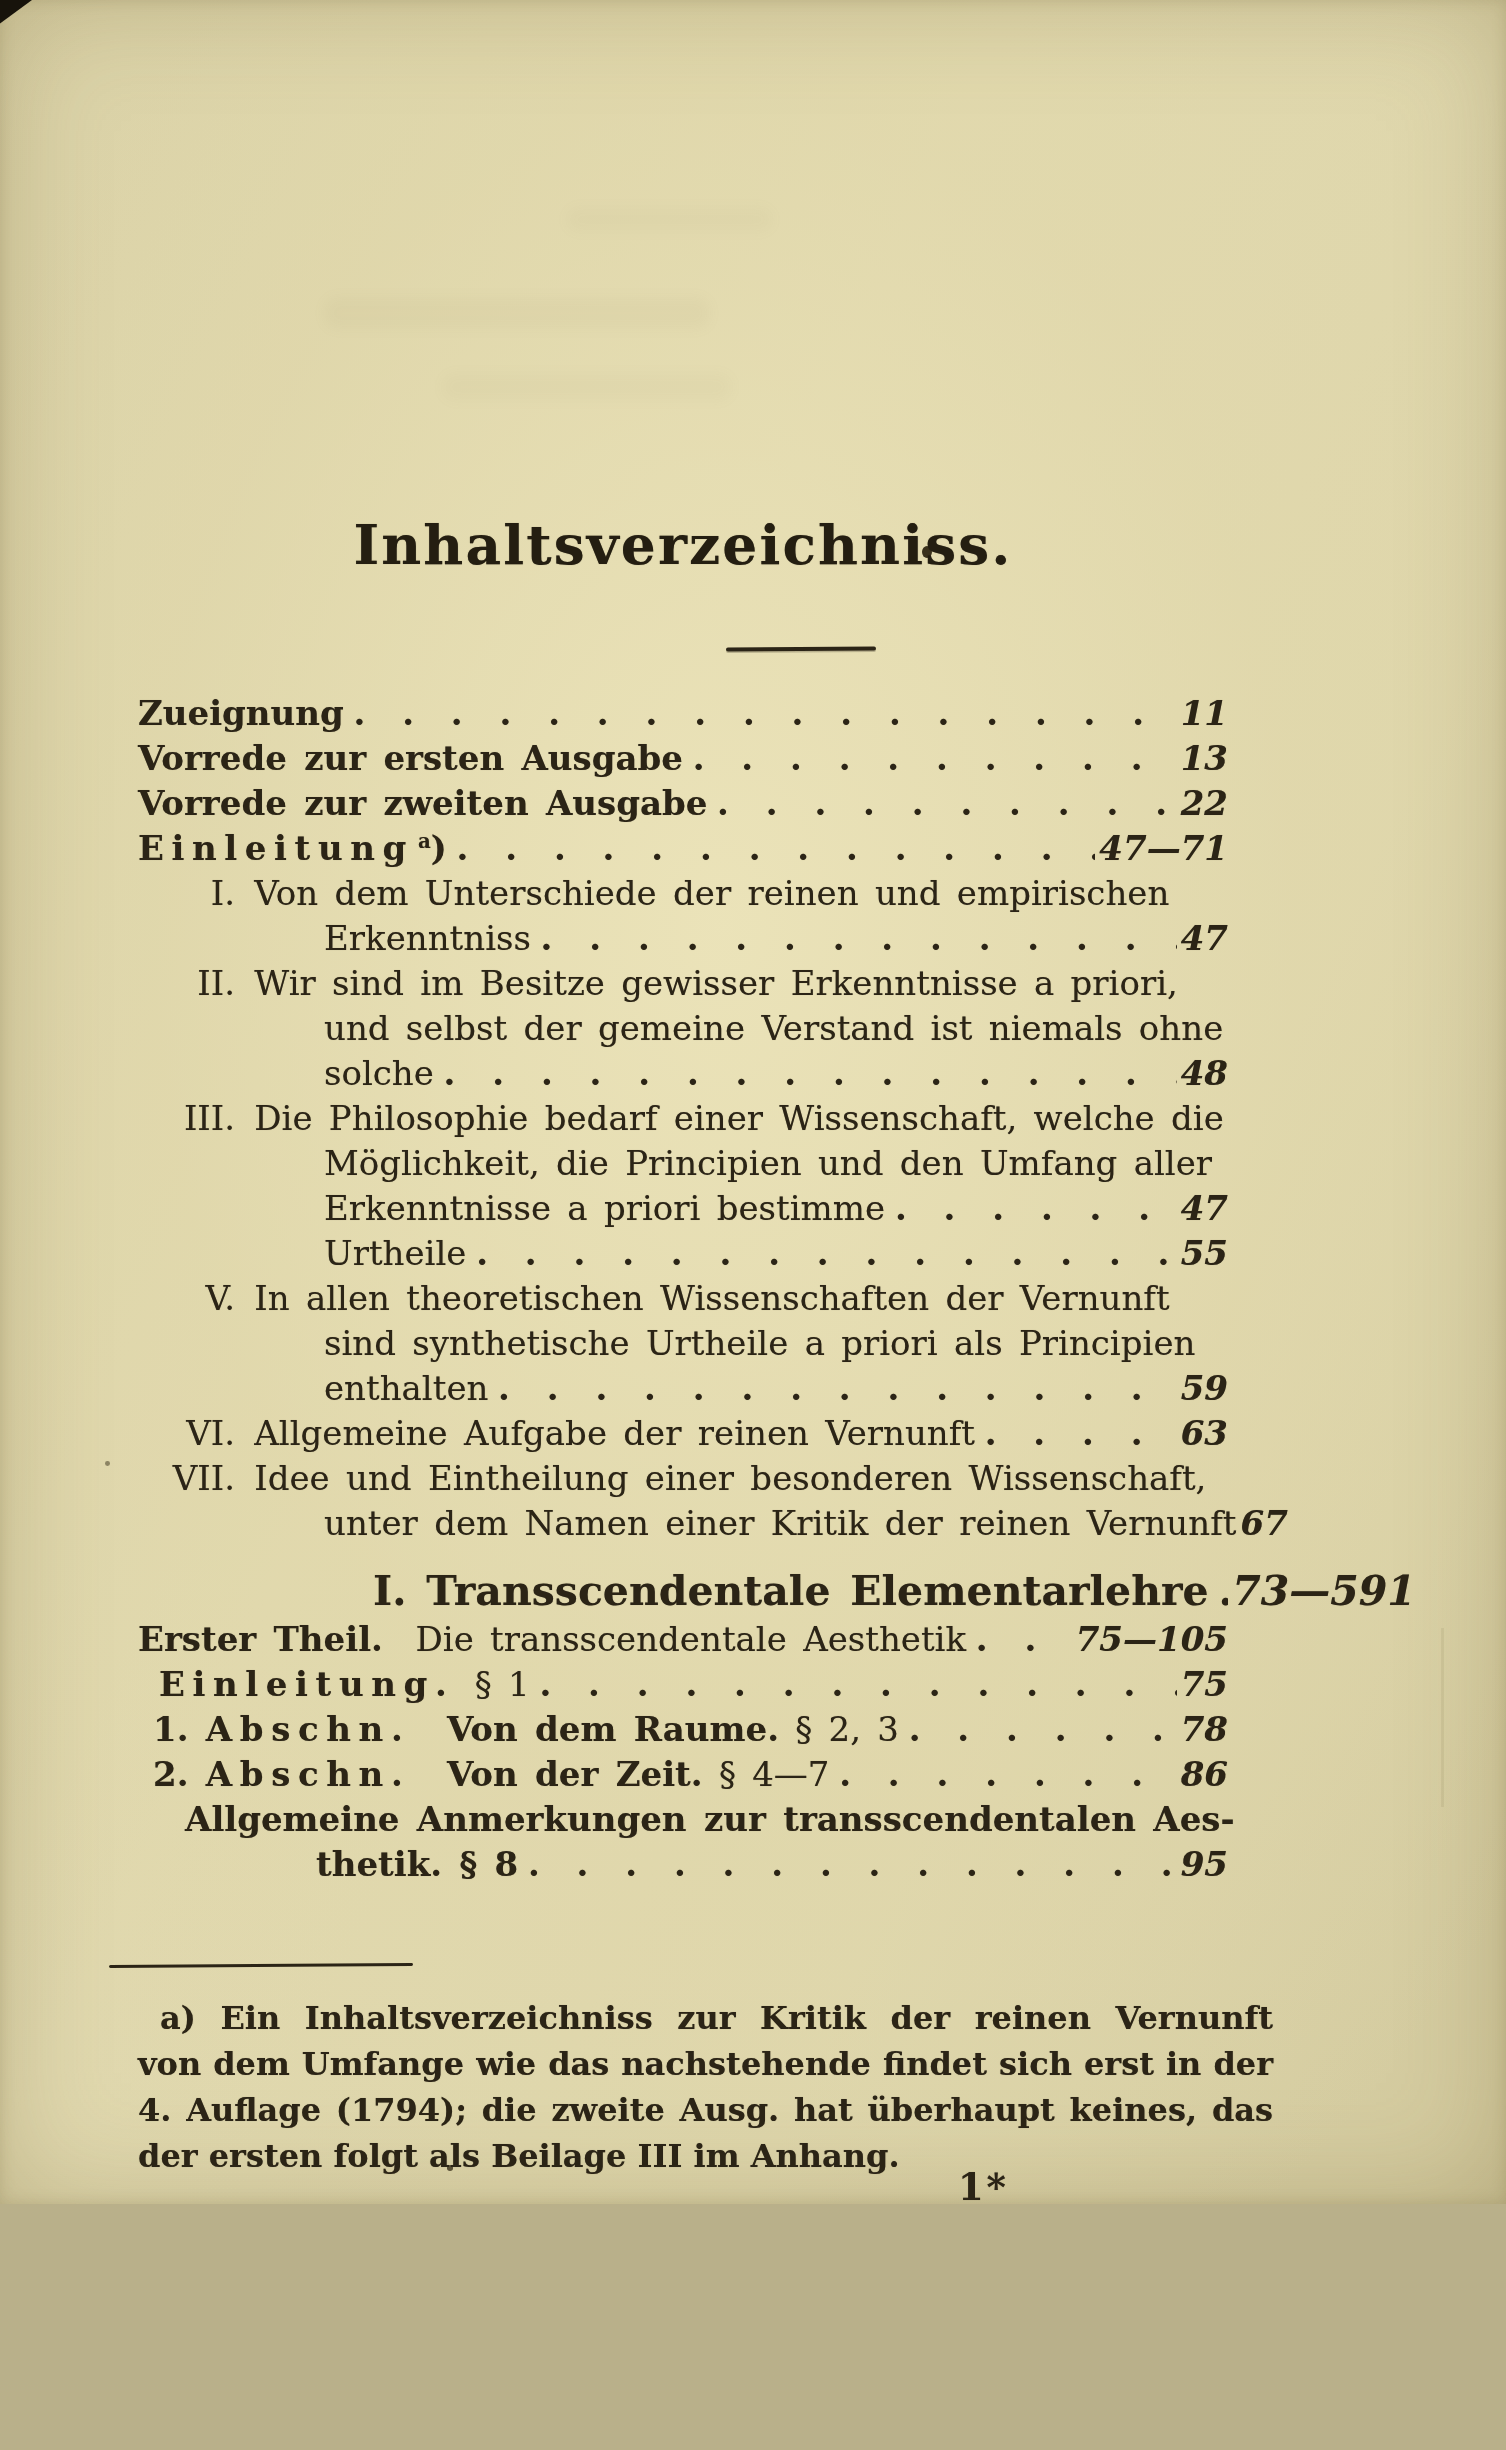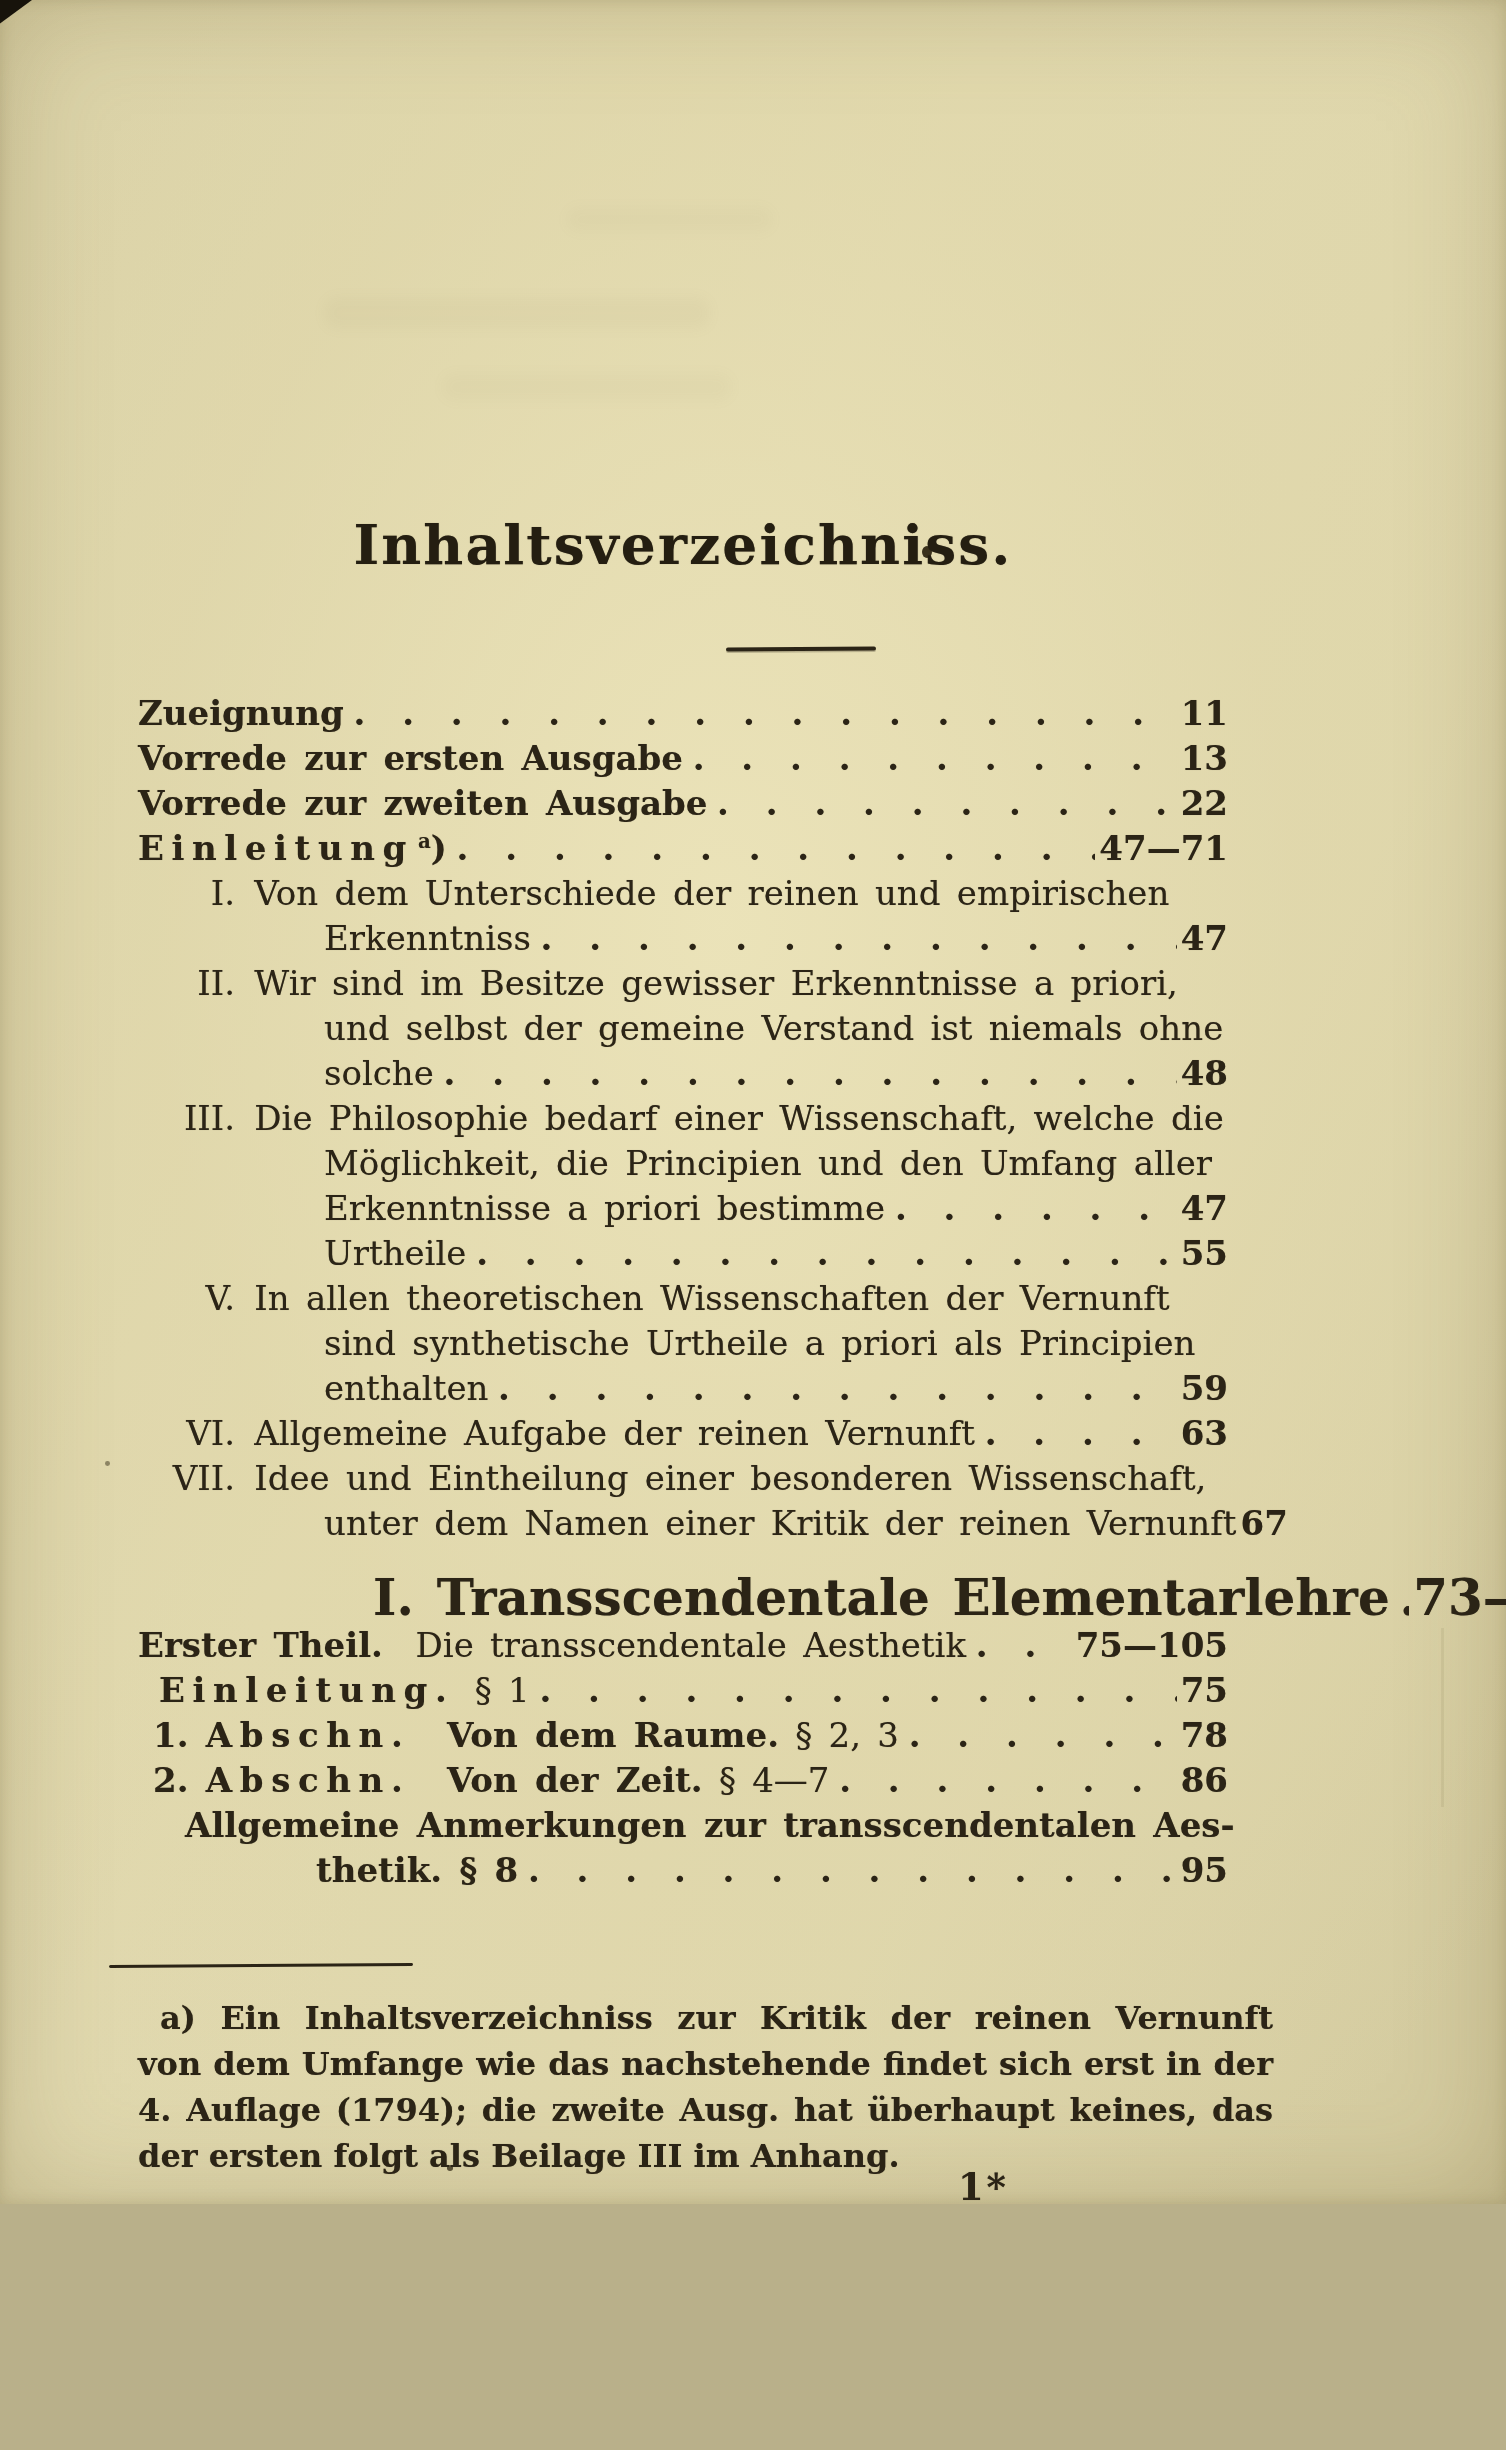--- a/index.html
+++ b/index.html
@@ -52,22 +52,22 @@
   .line .text{white-space:pre;word-spacing:5.5px;}
   .roman-num{flex:0 0 auto;width:97px;padding-right:19.3px;text-align:right;}
   .spaced{font-weight:bold;letter-spacing:7.6px;margin-right:4.1px;}
   .seg-bold{font-weight:bold;}
   sup{font-size:58%;vertical-align:super;line-height:0;}
   .leader{
     flex:1 1 auto;overflow:hidden;white-space:nowrap;
     padding:0 9.7px;word-spacing:25px;font-weight:bold;
   }
   .leader::after{content:". . . . . . . . . . . . . . . . . . . . . . . . . . . . . . . . . . . . . . . .";}
-  .pagenum{flex:0 0 auto;font-weight:bold;margin-left:4.1px;text-align:center;}
-  .toc-item.section{font-size:50px;margin-top:29px;margin-bottom:2.8px;}
+  .pagenum{flex:0 0 auto;font-weight:bold;margin-left:4.1px;text-align:center;font-style:italic;}
+  .toc-item.section{font-size:41px;margin-top:23px;margin-bottom:2.8px;}
   .toc-item.section .text{font-weight:bold;}
   .toc-item.section .leader{word-spacing:29px;}
 
   .footnote-rule{
     position:absolute;left:109px;top:1964px;width:304px;height:3.4px;
     background:#2b2416;border-radius:2.1px;transform:rotate(-.35deg);
   }
   .footnote{
     position:absolute;left:138px;top:1995px;width:1135px;
     font-size:32px;line-height:46px;font-weight:bold;

